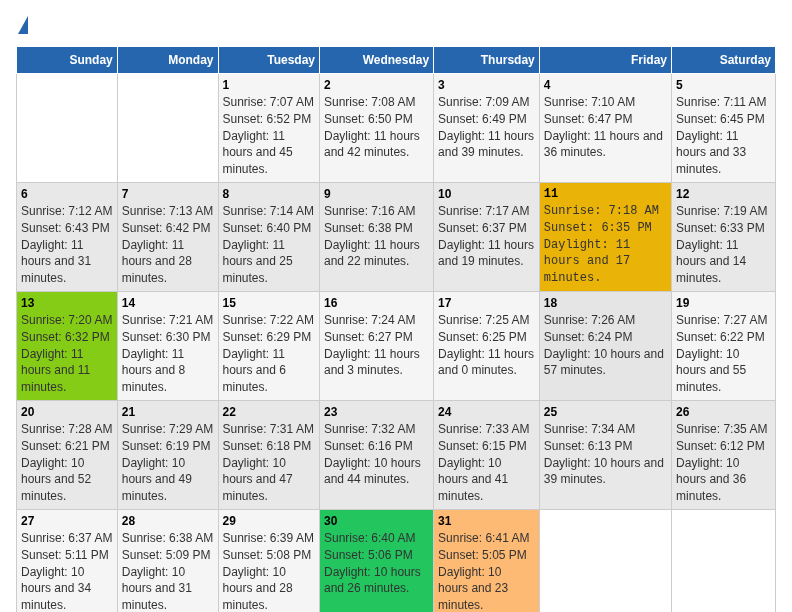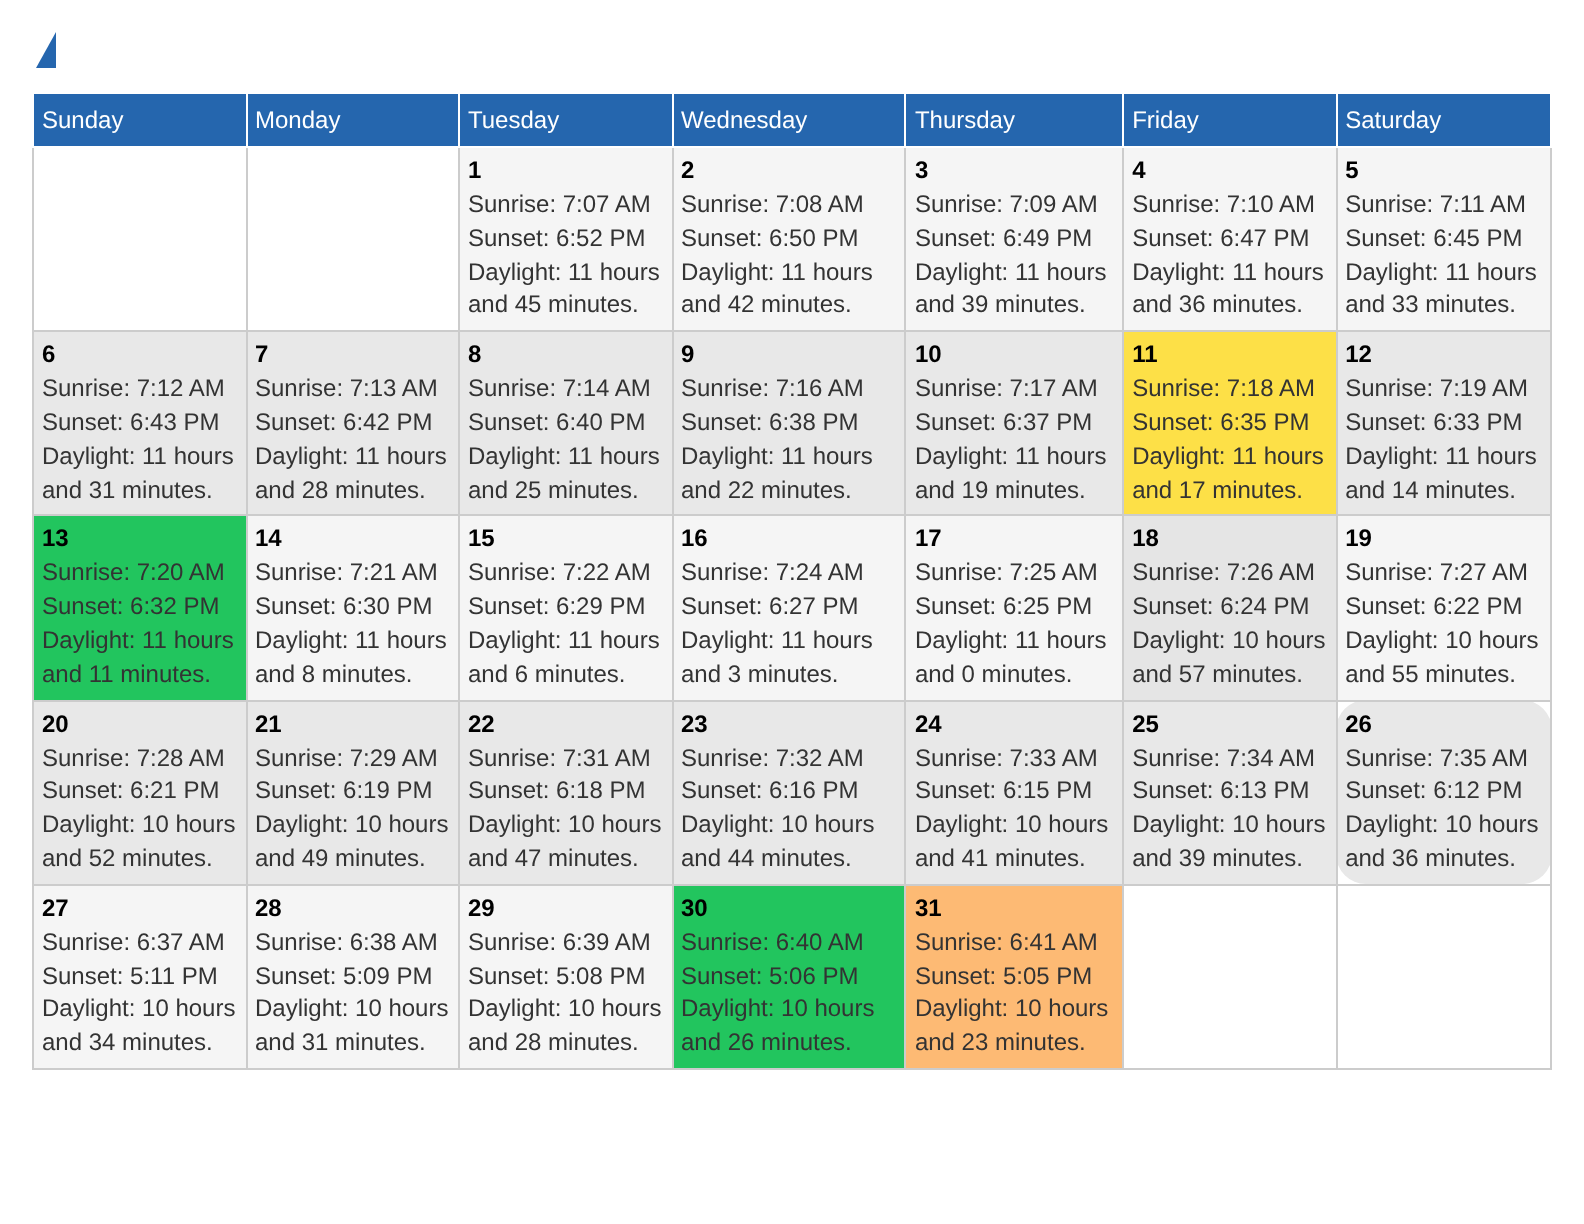--- a/index.html
+++ b/index.html
@@ -52,23 +52,23 @@
     }
     table {
       width: 100%;
       border-collapse: collapse;
       font-size: 11px;
     }
     thead tr th {
       background-color: #2566ae;
       color: #fff;
       padding: 6px 4px;
-      text-align: left;
+      text-align: right;
       font-size: 12px;
-      font-weight: normal;
+      font-weight: bold;
       border: 1px solid #fff;
     }
     tbody tr td {
       border: 1px solid #ccc;
       padding: 4px;
       vertical-align: top;
       min-height: 70px;
       height: 80px;
       background: #fff;
     }
@@ -163,31 +163,31 @@
           <div class="day-detail">Sunrise: 7:14 AM<br>Sunset: 6:40 PM<br>Daylight: 11 hours and 25 minutes.</div>
         </td>
         <td style="background: rgb(232, 232, 232);">
           <span class="day-number">9</span>
           <div class="day-detail">Sunrise: 7:16 AM<br>Sunset: 6:38 PM<br>Daylight: 11 hours and 22 minutes.</div>
         </td>
         <td style="background: rgb(232, 232, 232);">
           <span class="day-number">10</span>
           <div class="day-detail">Sunrise: 7:17 AM<br>Sunset: 6:37 PM<br>Daylight: 11 hours and 19 minutes.</div>
         </td>
-        <td style="background: #fde047;">
+        <td style="background: #eab308; font-family: Liberation Mono, monospace;">
           <span class="day-number">11</span>
           <div class="day-detail">Sunrise: 7:18 AM<br>Sunset: 6:35 PM<br>Daylight: 11 hours and 17 minutes.</div>
         </td>
         <td style="background: rgb(232, 232, 232);">
           <span class="day-number">12</span>
           <div class="day-detail">Sunrise: 7:19 AM<br>Sunset: 6:33 PM<br>Daylight: 11 hours and 14 minutes.</div>
         </td>
       </tr>
       <tr>
-        <td style="background: #22c55e;">
+        <td style="background: #84cc16;">
           <span class="day-number">13</span>
           <div class="day-detail">Sunrise: 7:20 AM<br>Sunset: 6:32 PM<br>Daylight: 11 hours and 11 minutes.</div>
         </td>
         <td style="background: rgb(245, 245, 245);">
           <span class="day-number">14</span>
           <div class="day-detail">Sunrise: 7:21 AM<br>Sunset: 6:30 PM<br>Daylight: 11 hours and 8 minutes.</div>
         </td>
         <td style="background: rgb(245, 245, 245);">
           <span class="day-number">15</span>
           <div class="day-detail">Sunrise: 7:22 AM<br>Sunset: 6:29 PM<br>Daylight: 11 hours and 6 minutes.</div>
@@ -227,21 +227,21 @@
           <div class="day-detail">Sunrise: 7:32 AM<br>Sunset: 6:16 PM<br>Daylight: 10 hours and 44 minutes.</div>
         </td>
         <td style="background: rgb(232, 232, 232);">
           <span class="day-number">24</span>
           <div class="day-detail">Sunrise: 7:33 AM<br>Sunset: 6:15 PM<br>Daylight: 10 hours and 41 minutes.</div>
         </td>
         <td style="background: rgb(232, 232, 232);">
           <span class="day-number">25</span>
           <div class="day-detail">Sunrise: 7:34 AM<br>Sunset: 6:13 PM<br>Daylight: 10 hours and 39 minutes.</div>
         </td>
-        <td style="background: rgb(232, 232, 232); border-radius: 15px;">
+        <td style="background: rgb(232, 232, 232);">
           <span class="day-number">26</span>
           <div class="day-detail">Sunrise: 7:35 AM<br>Sunset: 6:12 PM<br>Daylight: 10 hours and 36 minutes.</div>
         </td>
       </tr>
       <tr>
         <td style="background: rgb(245, 245, 245);">
           <span class="day-number">27</span>
           <div class="day-detail">Sunrise: 6:37 AM<br>Sunset: 5:11 PM<br>Daylight: 10 hours and 34 minutes.</div>
         </td>
         <td style="background: rgb(245, 245, 245);">

